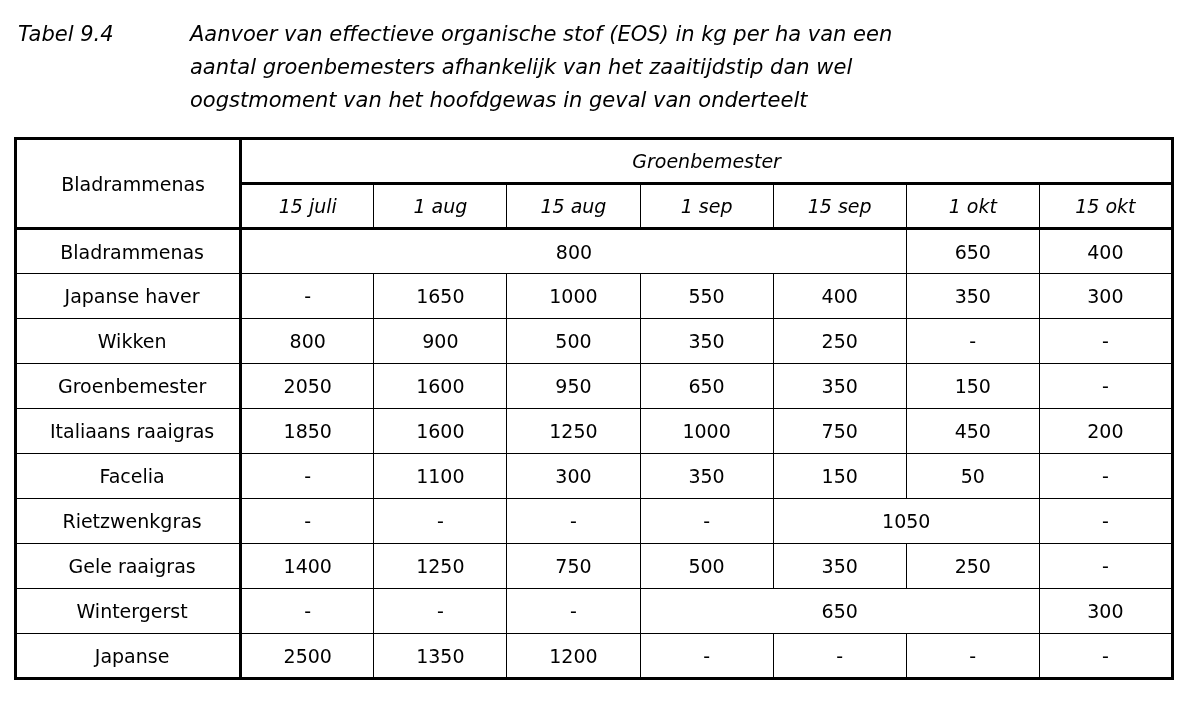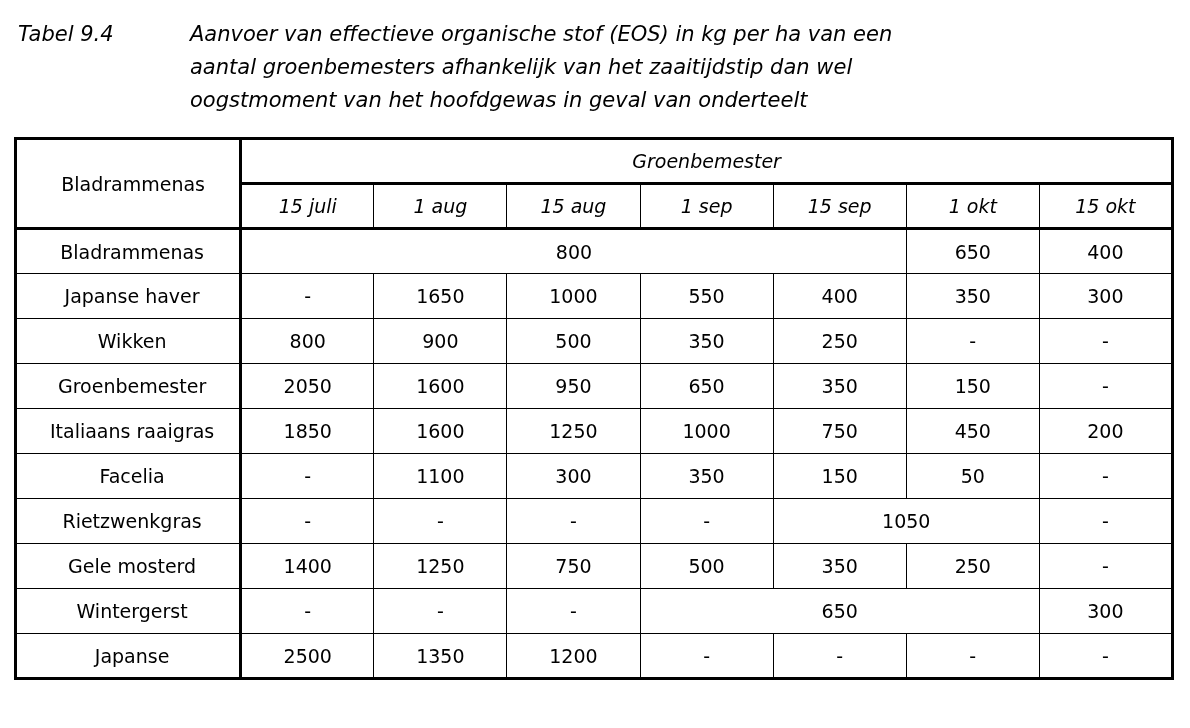--- a/index.html
+++ b/index.html
@@ -203,21 +203,21 @@
           <tr class="data-row">
             <td class="row-name">Rietzwenkgras</td>
             <td class="val">-</td>
             <td class="val">-</td>
             <td class="val">-</td>
             <td class="val">-</td>
             <td class="val" colspan="2">1050</td>
             <td class="val">-</td>
           </tr>
           <tr class="data-row">
-            <td class="row-name">Gele mosterd</td>
+            <td class="row-name">Gele raaigras</td>
             <td class="val">1400</td>
             <td class="val">1250</td>
             <td class="val">750</td>
             <td class="val">500</td>
             <td class="val">350</td>
             <td class="val">250</td>
             <td class="val">-</td>
           </tr>
           <tr class="data-row">
             <td class="row-name">Wintergerst</td>

